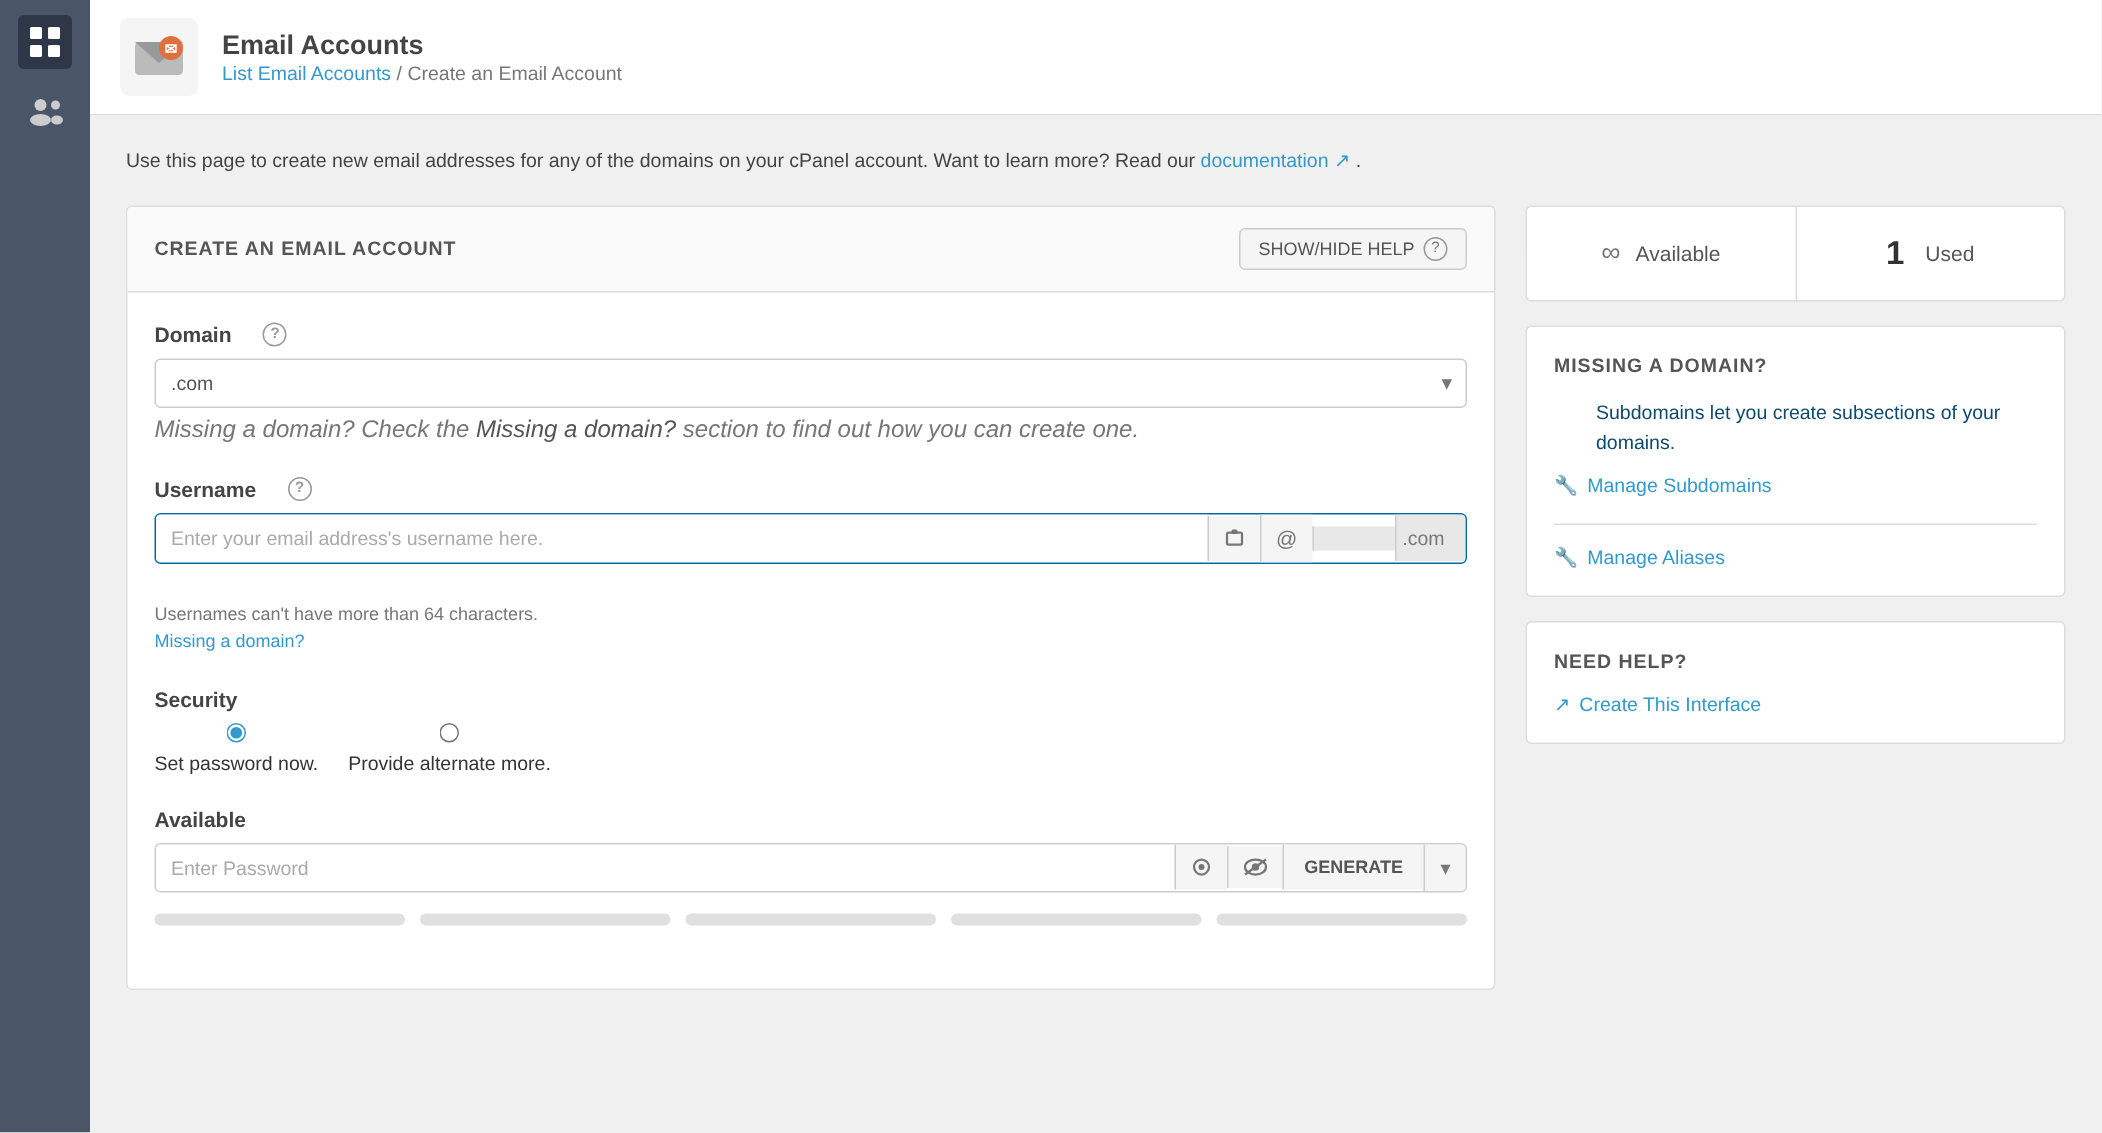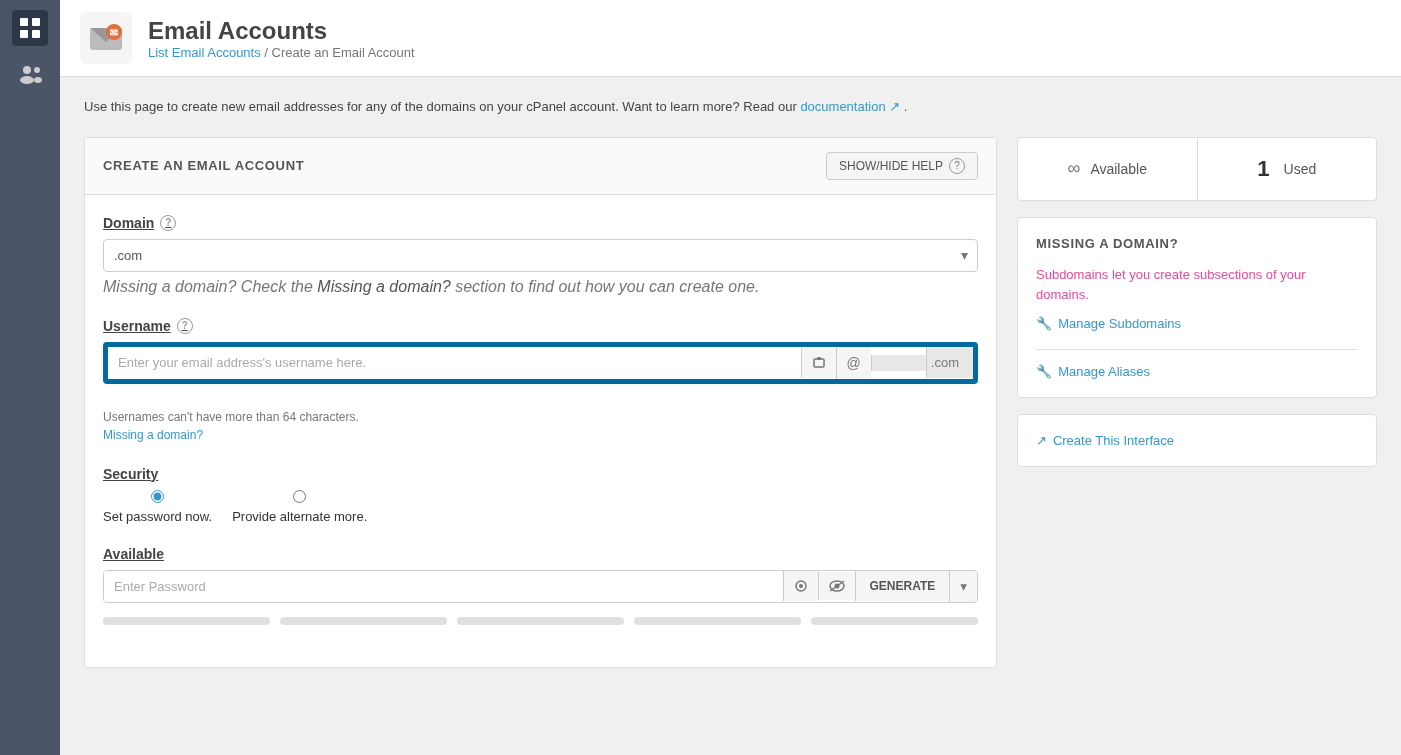--- a/index.html
+++ b/index.html
@@ -63,21 +63,21 @@
     .header-icon {
       width: 52px;
       height: 52px;
       background: #f5f5f5;
       border-radius: 6px;
       display: flex;
       align-items: center;
       justify-content: center;
     }
     .header-title {
-      font-size: 24px;
+      font-size: 18px;
       font-weight: bold;
       color: #444;
     }
     .header-breadcrumb {
       font-size: 13px;
       color: #777;
     }
     .header-breadcrumb a {
       color: #3399cc;
       text-decoration: none;
@@ -145,22 +145,21 @@
     .form-group {
       margin-bottom: 22px;
     }
     .form-label {
       font-size: 14px;
       font-weight: bold;
       color: #444;
       margin-bottom: 8px;
       display: flex;
       align-items: center;
-      gap: 6px;
-      text-decoration: underline;
+      gap: 21px;
     }
     .help-icon {
       display: inline-flex;
       align-items: center;
       justify-content: center;
       width: 16px;
       height: 16px;
       border-radius: 50%;
       border: 1px solid #999;
       color: #999;
@@ -197,21 +196,21 @@
       font-style: italic;
     }
     .form-hint em {
       font-style: italic;
       color: #555;
     }
     .username-row {
       display: flex;
       align-items: center;
       gap: 0;
-      border: 5px solid #0369a1;
+      border: 1px solid #0369a1;
       border-radius: 4px;
       overflow: hidden;
     }
     .username-input {
       flex: 1;
       padding: 8px 10px;
       border: none;
       font-size: 13px;
       color: #555;
       outline: none;
@@ -385,23 +384,24 @@
     .info-card-title {
       font-size: 13px;
       font-weight: bold;
       color: #555;
       letter-spacing: 0.05em;
       text-transform: uppercase;
       margin-bottom: 14px;
     }
     .info-card-text {
       font-size: 13px;
-      color: #ec4899;
+      color: #0c4a6e;
       line-height: 1.6;
       margin-bottom: 10px;
+      margin-left: 28px;
     }
     .info-card-link {
       display: flex;
       align-items: center;
       gap: 6px;
       color: #3399cc;
       text-decoration: none;
       font-size: 13px;
       margin-bottom: 18px;
     }
@@ -618,20 +618,21 @@
               <span>Manage Subdomains</span>
             </a>
             <hr class="divider">
             <a class="info-card-link">
               <span class="wrench-icon">🔧</span>
               <span>Manage Aliases</span>
             </a>
           </div>
 
           <div class="need-help-card">
+            <div class="need-help-title">NEED HELP?</div>
             <a class="need-help-link">
               <span>↗</span>
               <span>Create This Interface</span>
             </a>
           </div>
         </div>
       </div>
     </div>
   </div>
 </div>

